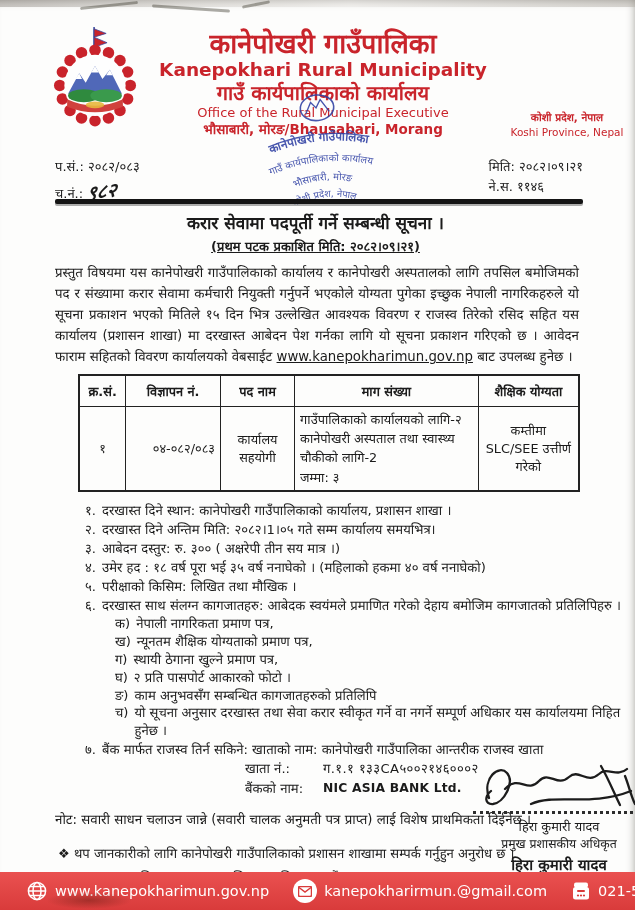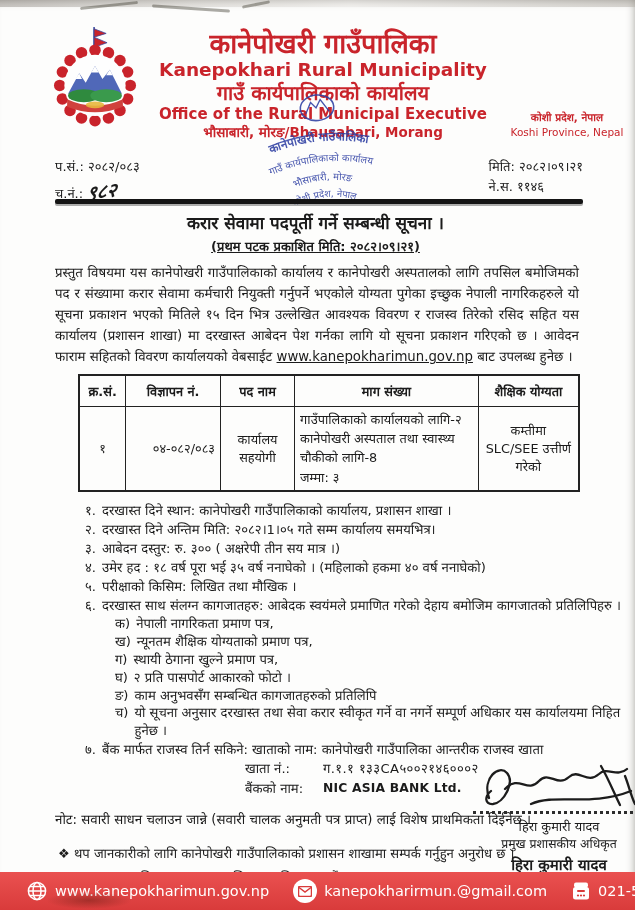--- a/index.html
+++ b/index.html
@@ -14,21 +14,21 @@
   .s2{left:152px;top:7px;width:78px;height:2.5px;transform:rotate(4deg);}
   .s3{left:242px;top:3px;width:28px;height:3px;transform:rotate(-11deg);}
   .smudge{position:absolute;left:46px;top:892px;width:86px;height:17px;opacity:.5;
         background:radial-gradient(ellipse at center,#6e1d14 0%,rgba(110,29,20,0) 70%);}
   
   .emblem{position:absolute;left:48px;top:26px;width:94px;height:104px;}
   .hdr{position:absolute;left:143px;top:28px;width:360px;text-align:center;color:#c9242b;}
   .hdr-np{font-size:27px;font-weight:bold;line-height:1.15;}
   .hdr-en{font-size:18.5px;font-weight:bold;line-height:1.2;}
   .hdr-np2{font-size:20px;font-weight:bold;line-height:1.2;}
-  .hdr-en2{font-size:15px;font-weight:bold;line-height:1.25;}
+  .hdr-en2{font-size:13px;font-weight:normal;line-height:1.25;}
   .hdr-addr{font-size:13.5px;font-weight:bold;line-height:1.3;}
   .province{position:absolute;left:504px;top:110px;width:126px;text-align:center;color:#c9242b;
         font-size:10.5px;line-height:1.45;}
   .province .np{font-weight:bold;}
   
   .stamp{position:absolute;left:236px;top:90px;width:168px;height:130px;transform:rotate(-6deg);opacity:.88;}
   
   .refs{position:absolute;left:55px;top:157px;width:528px;display:flex;justify-content:space-between;
         font-size:13px;line-height:1.55;gap:43px;}
   .hand{display:inline-block;font-style:italic;font-size:19px;font-weight:bold;transform:rotate(-7deg) skewX(-10deg);}
@@ -183,21 +183,21 @@
         <th class="c-po">पद नाम</th>
         <th class="c-dm">माग संख्या</th>
         <th class="c-ql">शैक्षिक योग्यता</th>
       </tr>
       <tr>
         <td class="c-sn">१</td>
         <td class="c-ad">०४-०८२/०८३</td>
         <td class="c-po">कार्यालय सहयोगी</td>
         <td class="c-dm">
           <div>गाउँपालिकाको कार्यालयको लागि-२</div>
-          <div>कानेपोखरी अस्पताल तथा स्वास्थ्य चौकीको लागि-8</div>
+          <div>कानेपोखरी अस्पताल तथा स्वास्थ्य चौकीको लागि-2</div>
           <div>जम्मा: ३</div>
         </td>
         <td class="c-ql">कम्तीमा SLC/SEE उत्तीर्ण गरेको</td>
       </tr>
     </tbody>
       </table>
 
     <div class="items">
       <div class="item">
           <span>१.</span>

